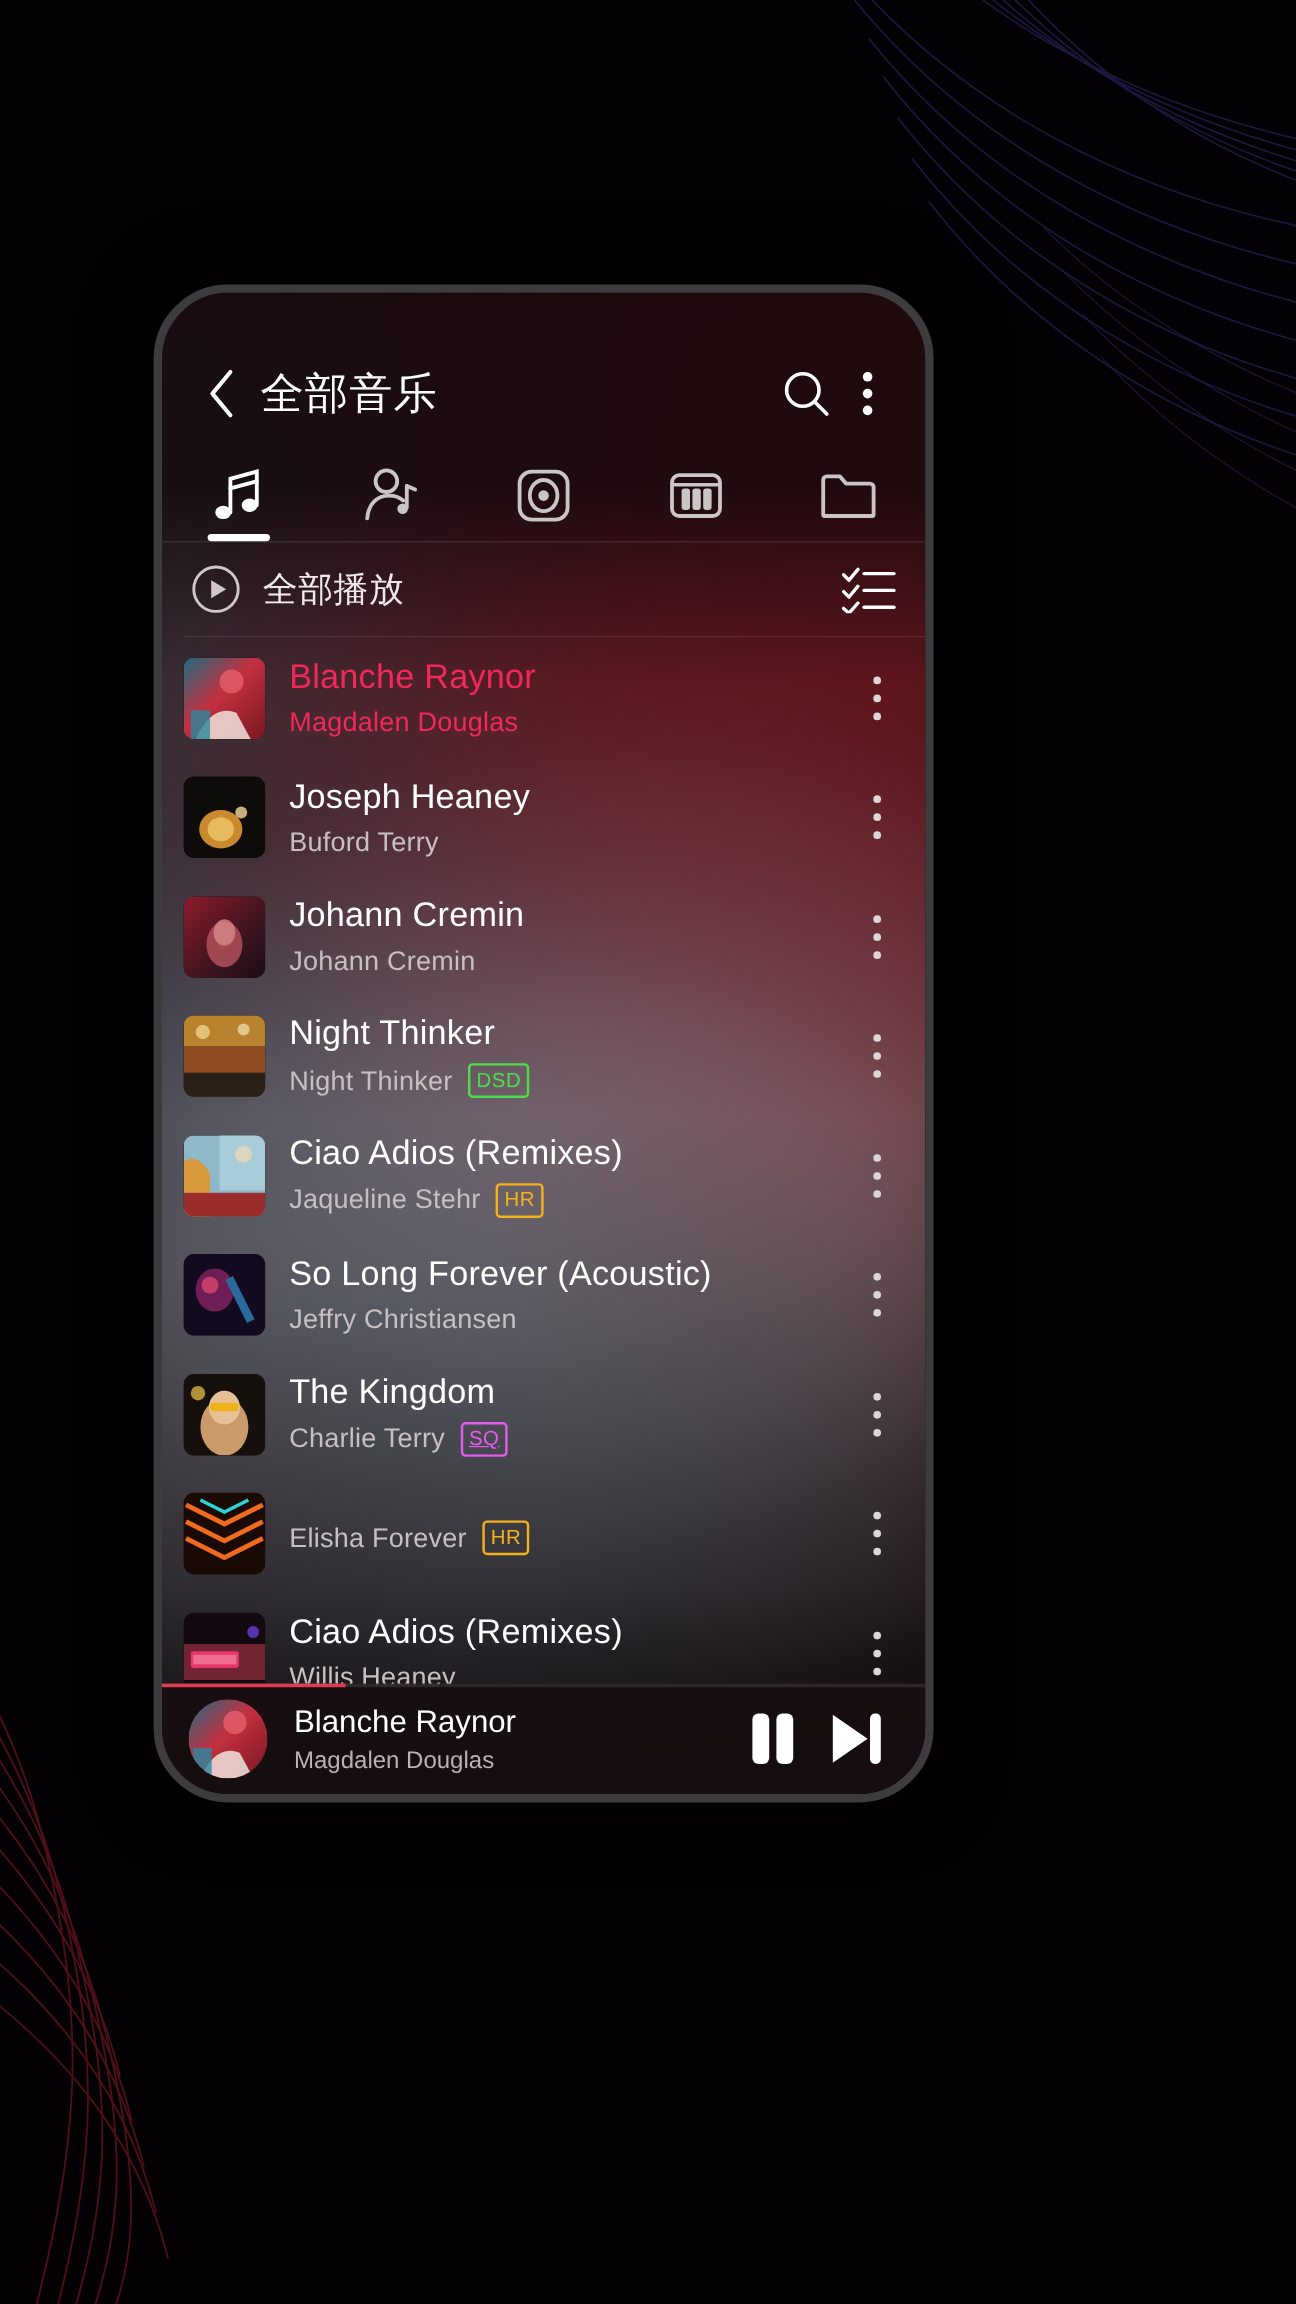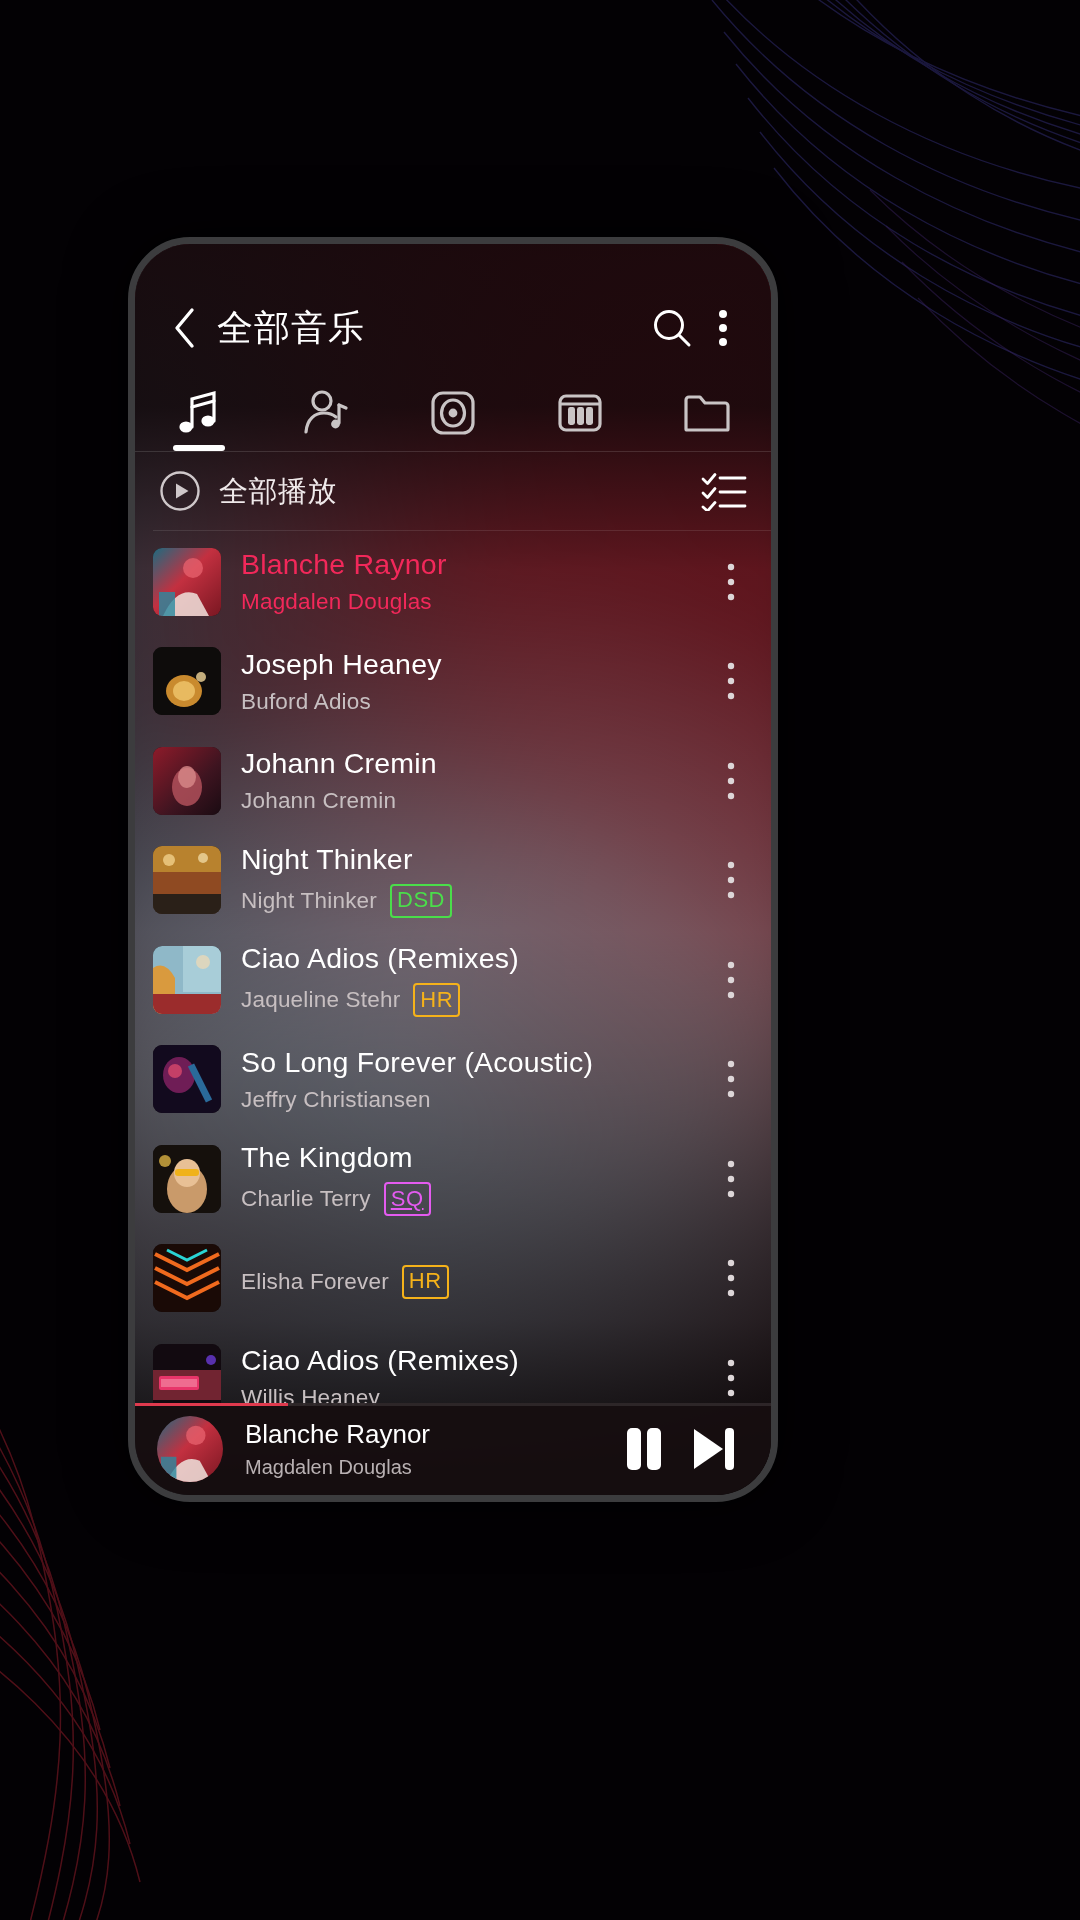--- a/index.html
+++ b/index.html
@@ -137,21 +137,21 @@
     display: flex; align-items: center; gap: 13px;
     margin-top: 7px;
   }
   .song-artist {
     font-size: 22.5px; color: #c7bfc1; letter-spacing: .2px;
     white-space: nowrap; overflow: hidden; text-overflow: ellipsis;
   }
   .song-row.playing .song-title { color: #f2285a; }
   .song-row.playing .song-artist { color: #f2285a; }
   .badge {
-    font-size: 22px; line-height: 1;
+    font-size: 17px; line-height: 1;
     padding: 3.5px 5px 4.5px 5px;
     border-radius: 4px; border: 2px solid;
     letter-spacing: .5px; flex: 0 0 auto;
     font-family: "Liberation Sans", sans-serif;
     text-align: right;
   }
   .badge.DSD { color: #4ade4a; border-color: #4ade4a; }
   .badge.HR  { color: #f5b21a; border-color: #f5b21a; }
   .badge.SQ  { color: #e45bf0; border-color: #e45bf0; text-decoration: underline; }
   .row-more {
@@ -375,21 +375,21 @@
           <svg viewBox="0 0 68 68">
             <rect width="68" height="68" fill="#0e0c0b"></rect>
             <ellipse cx="31" cy="44" rx="18" ry="16" fill="#c98a2e"></ellipse>
             <ellipse cx="31" cy="44" rx="11" ry="10" fill="#e8ba60"></ellipse>
             <circle cx="48" cy="30" r="5" fill="#f2d79a" opacity=".8"></circle>
           </svg>
         </div>
         <div class="song-text">
           <div class="song-title">Joseph Heaney</div>
           <div class="song-sub">
-            <span class="song-artist">Buford Adios</span>
+            <span class="song-artist">Buford Terry</span>
           </div>
         </div>
         <div class="row-more">
           <svg width="8" height="38" viewBox="0 0 8 38">
             <circle cx="4" cy="4" r="3.2" fill="#ddd6d8"></circle>
             <circle cx="4" cy="19" r="3.2" fill="#ddd6d8"></circle>
             <circle cx="4" cy="34" r="3.2" fill="#ddd6d8"></circle>
           </svg>
         </div>
       </div>

